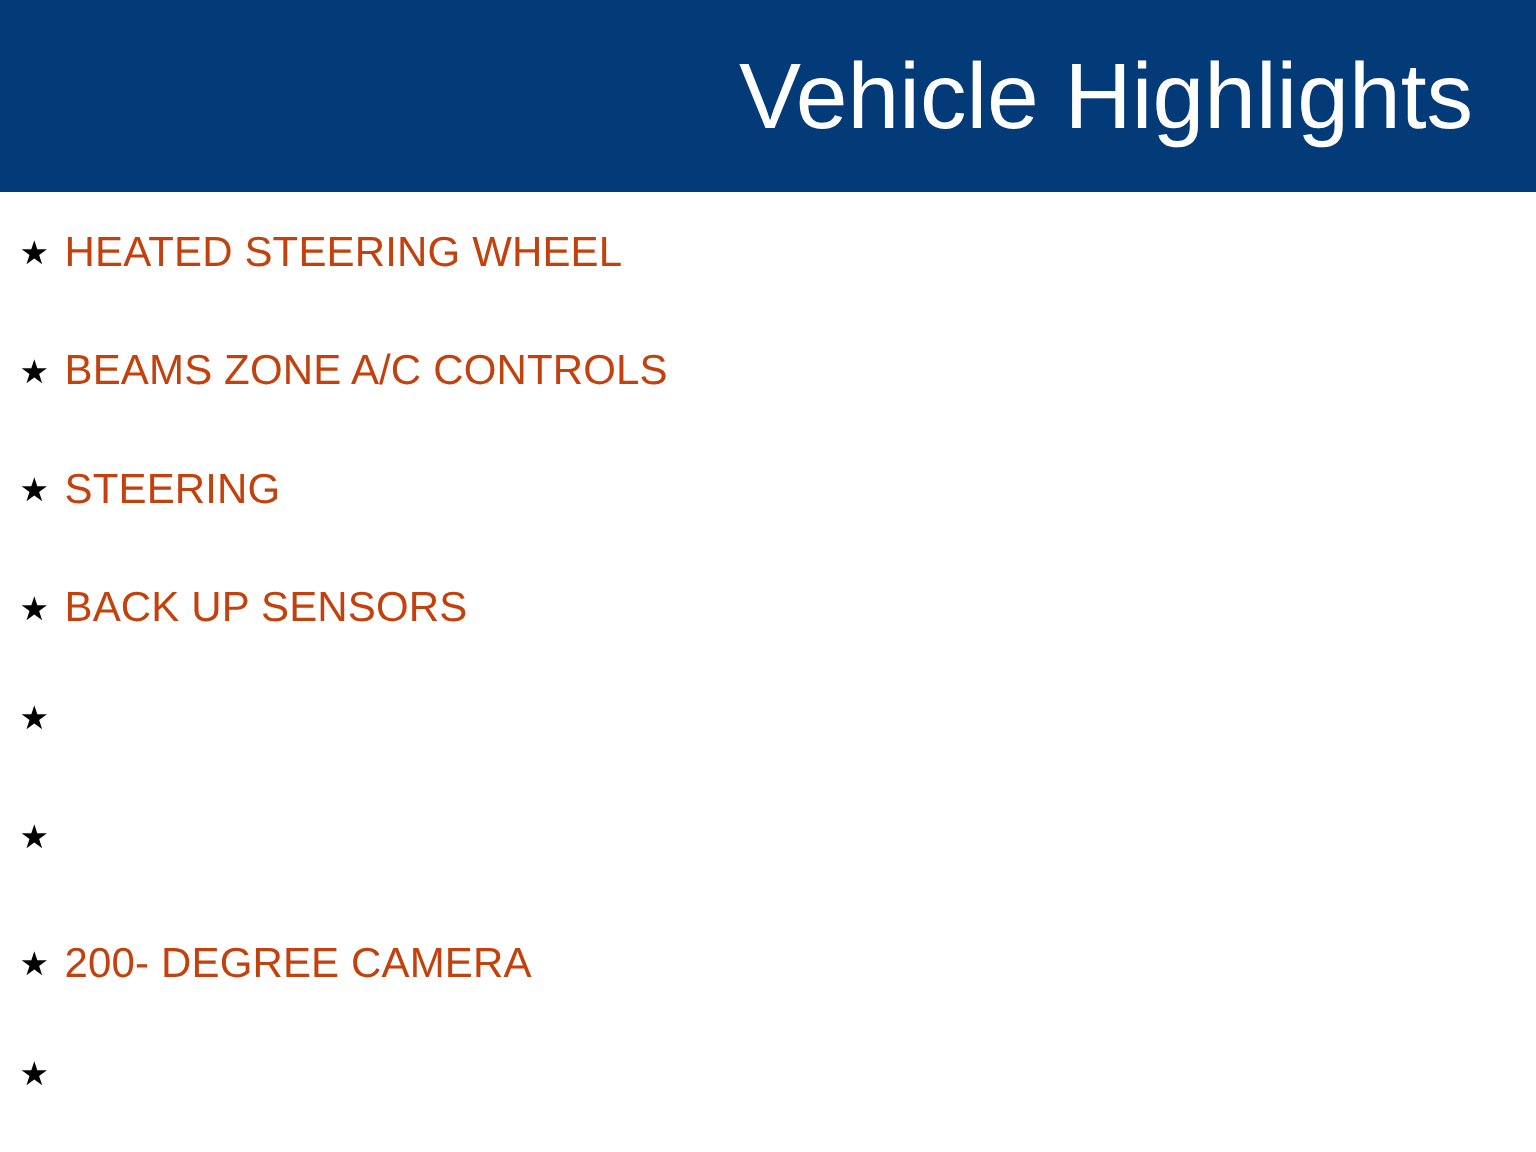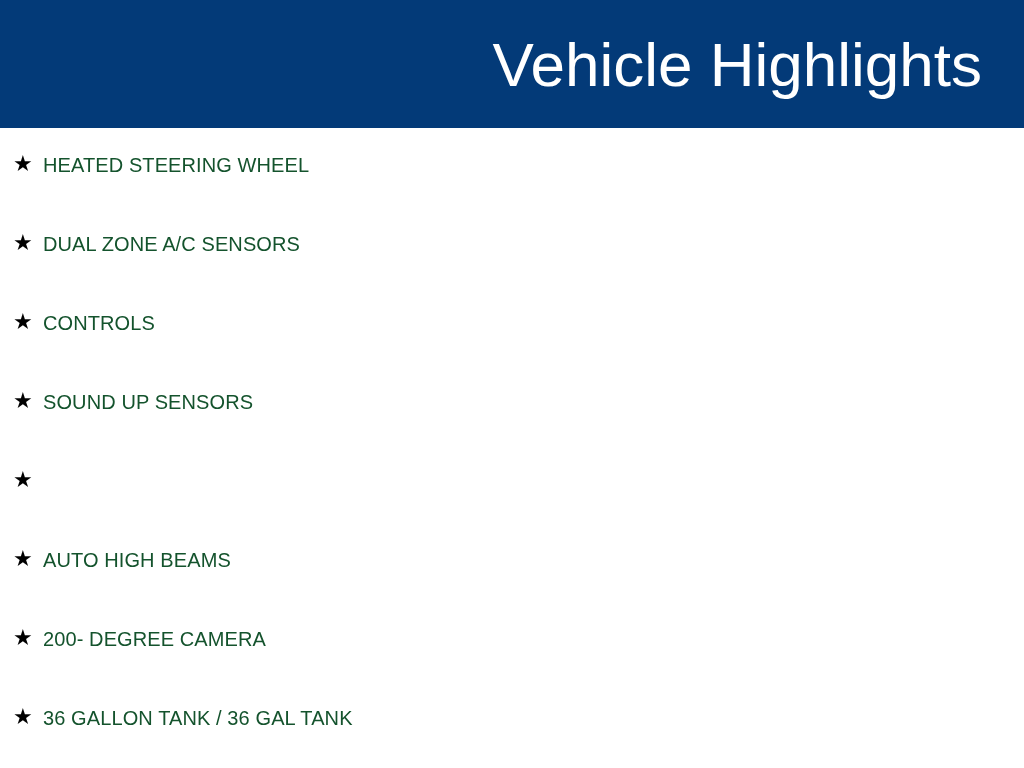--- a/index.html
+++ b/index.html
@@ -86,23 +86,23 @@
     font-size: 22px;
     line-height: 1;
     font-family: "DejaVu Sans", sans-serif;
     text-align: left;
     position: relative;
     top: -1px;
   }
 
   .highlight-label {
     flex: 0 1 auto;
-    color: #14532d;
+    color: #c2410c;
     font-family: "Liberation Sans", sans-serif;
-    font-size: 20px;
+    font-size: 28px;
     font-weight: 400;
     line-height: 1;
     letter-spacing: 0.1px;
     white-space: nowrap;
   }
 </style>
 </head>
 <body>
 
 <div class="slide">
@@ -113,47 +113,45 @@
 
   <ul class="highlights-list">
 
     <li class="highlight-item">
       <span class="bullet-star">★</span>
       <span class="highlight-label">HEATED STEERING WHEEL</span>
     </li>
 
     <li class="highlight-item">
       <span class="bullet-star">★</span>
-      <span class="highlight-label">DUAL ZONE A/C SENSORS</span>
+      <span class="highlight-label">BEAMS ZONE A/C CONTROLS</span>
     </li>
 
     <li class="highlight-item">
       <span class="bullet-star">★</span>
-      <span class="highlight-label">CONTROLS</span>
+      <span class="highlight-label">STEERING</span>
     </li>
 
     <li class="highlight-item">
       <span class="bullet-star">★</span>
-      <span class="highlight-label">SOUND UP SENSORS</span>
+      <span class="highlight-label">BACK UP SENSORS</span>
     </li>
 
     <li class="highlight-item">
       <span class="bullet-star">★</span>
     </li>
 
     <li class="highlight-item">
       <span class="bullet-star">★</span>
-      <span class="highlight-label">AUTO HIGH BEAMS</span>
     </li>
 
     <li class="highlight-item">
       <span class="bullet-star">★</span>
       <span class="highlight-label">200- DEGREE CAMERA</span>
     </li>
 
     <li class="highlight-item">
       <span class="bullet-star">★</span>
-      <span class="highlight-label">36 GALLON TANK / 36 GAL TANK</span>
     </li>
 
   </ul>
 
 </div>
 
 </body></html>

